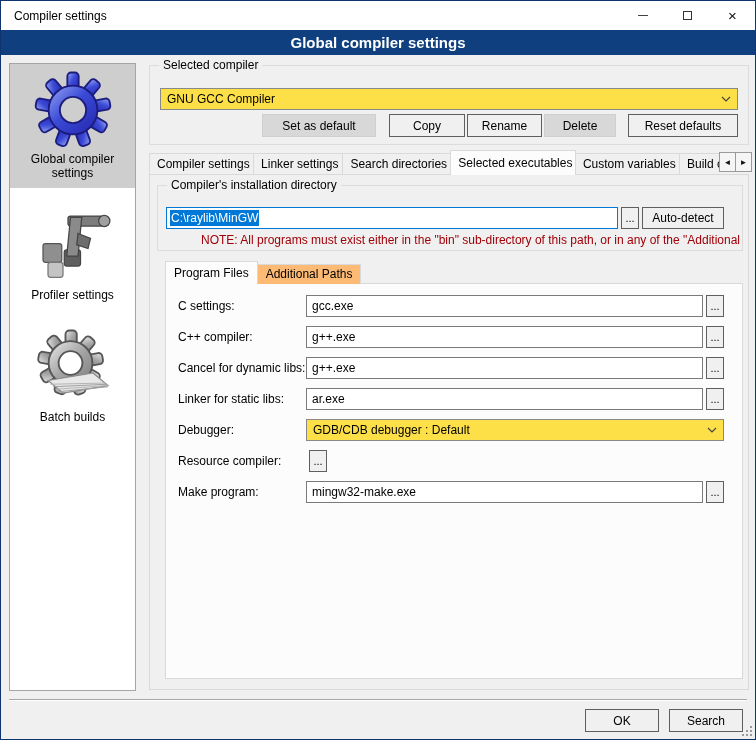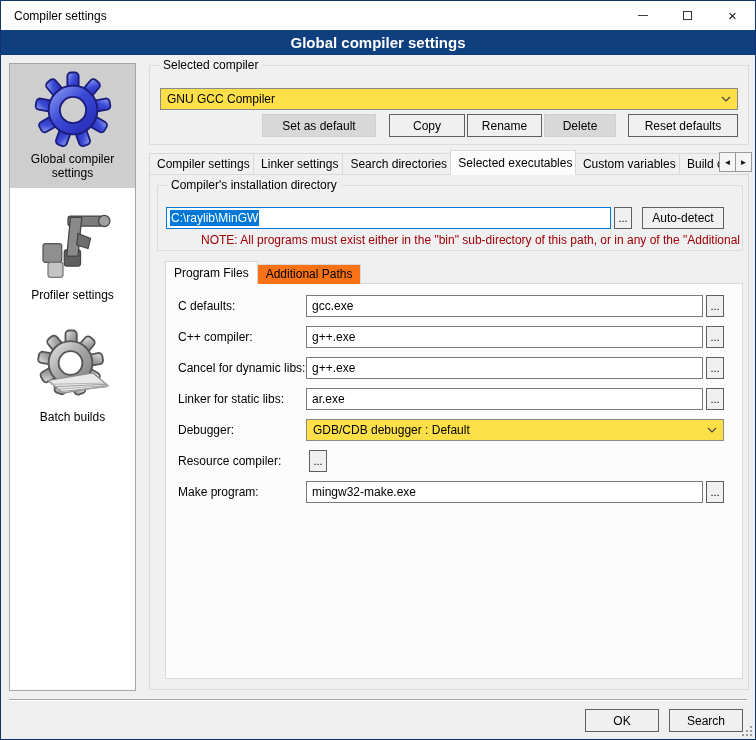--- a/index.html
+++ b/index.html
@@ -72,27 +72,27 @@
   .tabpanel{ position:absolute; left:8px; top:119px; width:600px; height:516px;
     background:#f0f0f0; border:1px solid #d9d9d9; z-index:2; }
 
   .grp-dir{ left:7px; top:10px; width:586px; height:66px; }
   .dir-row{ position:absolute; left:8px; right:18px; top:21px; display:flex; align-items:center; }
   .fake-input{ flex:1; height:22px; background:#fff; border:1px solid #0078d7;
     display:flex; align-items:center; padding:0 3px; overflow:hidden; cursor:text; }
   .sel-text{ background:#0078d7; color:#fff; white-space:nowrap; padding:1px 1px; }
   .mini-btn{ width:18px; height:22px; margin-left:3px; background:#f0f0f0; border:1px solid #5f5f5f;
     display:flex; align-items:center; justify-content:center; cursor:default; font-size:11px; }
-  .autodetect{ width:82px; height:22px; margin-left:10px; }
+  .autodetect{ width:82px; height:22px; margin-left:3px; }
   .note{ position:absolute; left:8px; top:47px; right:2px; color:#a00008;
     white-space:nowrap; overflow:hidden;text-align:right; }
 
   
   .subtabs{ position:absolute; left:15px; top:86px; display:flex; align-items:flex-end; height:23px; z-index:2; }
-  .subtab{ height:20px; background:#f97316; border:1px solid #d9d9d9; border-bottom:none;
+  .subtab{ height:20px; background:#fdba74; border:1px solid #d9d9d9; border-bottom:none;
     padding:0 8px; line-height:19px; margin-right:-1px; cursor:default; white-space:nowrap; }
   .subtab.active{ height:23px; background:#fcfcfc; line-height:22px; position:relative; z-index:3; }
   .innerpanel{ position:absolute; left:15px; top:108px; width:578px; height:396px;
     background:#fcfcfc; border:1px solid #d9d9d9; }
   .rows{ padding:11px 18px 0 12px; }
   .frow{ display:flex; align-items:center; margin-bottom:9px; }
   .frow .flabel{ width:128px; flex:0 0 128px; white-space:nowrap; overflow:hidden; }
   .frow input[type=text]{ flex:1; height:22px; border:1px solid #7a7a7a; background:#fff;
     padding:0 5px; font:12px "Liberation Sans", sans-serif; color:#000; }
   .frow .mini-btn{ flex:0 0 18px; }
@@ -253,21 +253,21 @@
 
       <div class="subtabs">
         <div class="subtab active">Program Files</div>
         <div class="subtab">Additional Paths</div>
       </div>
 
       <div class="innerpanel">
         <div class="rows">
 
           <div class="frow">
-            <span class="flabel">C defaults:</span>
+            <span class="flabel">C settings:</span>
             <input type="text" value="gcc.exe" style="">
             <div class="btn mini-btn">...</div>
           </div>
 
           <div class="frow">
             <span class="flabel">C++ compiler:</span>
             <input type="text" value="g++.exe" style="">
             <div class="btn mini-btn">...</div>
           </div>
 

